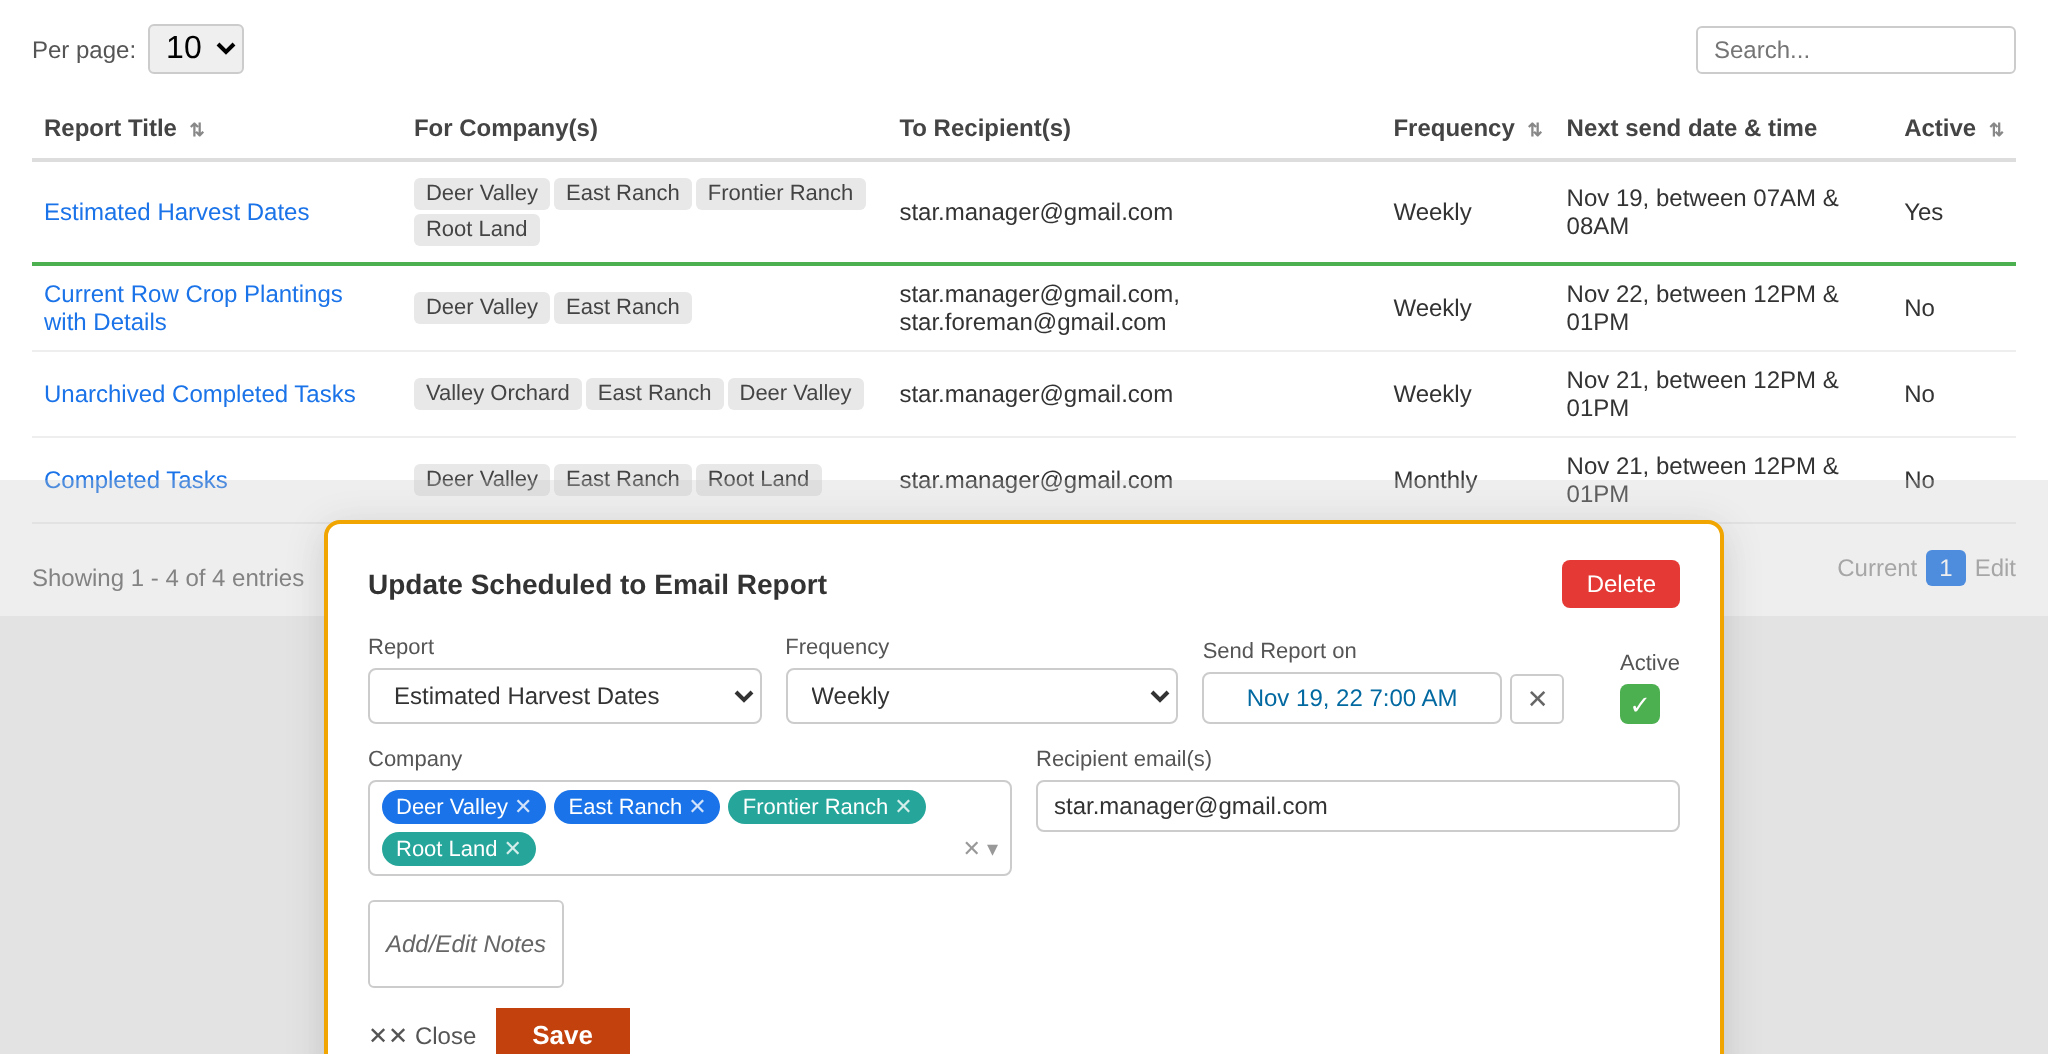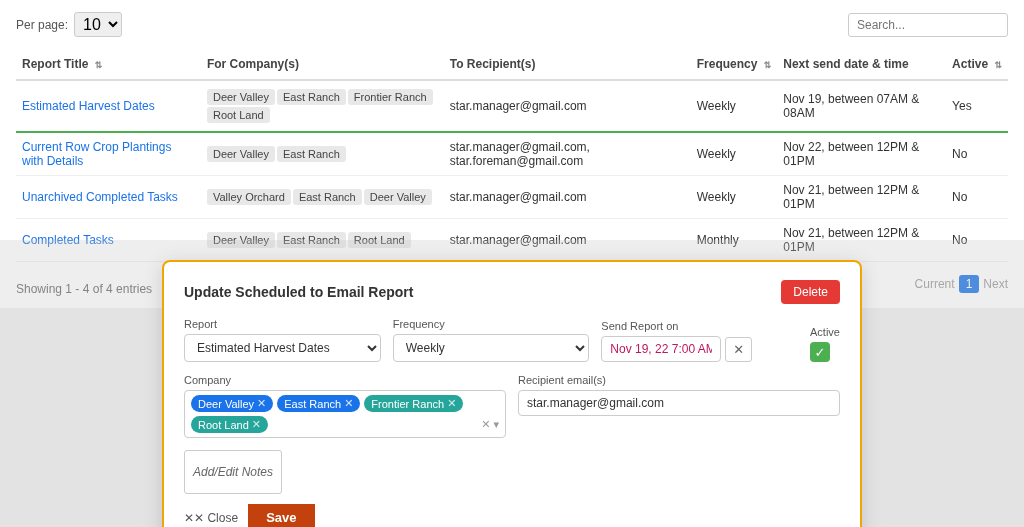--- a/index.html
+++ b/index.html
@@ -207,24 +207,24 @@
 
     .send-report-wrap {
       display: flex;
       align-items: center;
       gap: 4px;
     }
 
     .send-report-input {
       border: 1px solid #ccc;
       border-radius: 4px;
-      padding: 5px 8px;
-      font-size: 12px;
-      color: #be185d;
-      width: 120px;
+      padding: 5px 21px;
+      font-size: 12px;
+      color: #0369a1;
+      width: 150px;
     }
 
     .clear-btn {
       border: 1px solid #ccc;
       background: #fff;
       border-radius: 3px;
       padding: 4px 7px;
       cursor: pointer;
       font-size: 13px;
       color: #666;
@@ -395,21 +395,21 @@
           <td>No</td>
         </tr>
       </tbody>
   </table>
 
   <div class="footer-bar">
     <span class="showing-text">Showing 1 - 4 of 4 entries</span>
     <div class="pagination">
       <span class="pagination-prev">Current</span>
       <span class="pagination-current">1</span>
-      <span class="pagination-next">Next</span>
+      <span class="pagination-next">Edit</span>
     </div>
   </div>
 </div>
 
 <div class="modal-overlay">
   <div class="modal">
     <div class="modal-header">
       <span class="modal-title">Update Scheduled to Email Report</span>
       <button class="delete-btn">Delete</button>
     </div>

